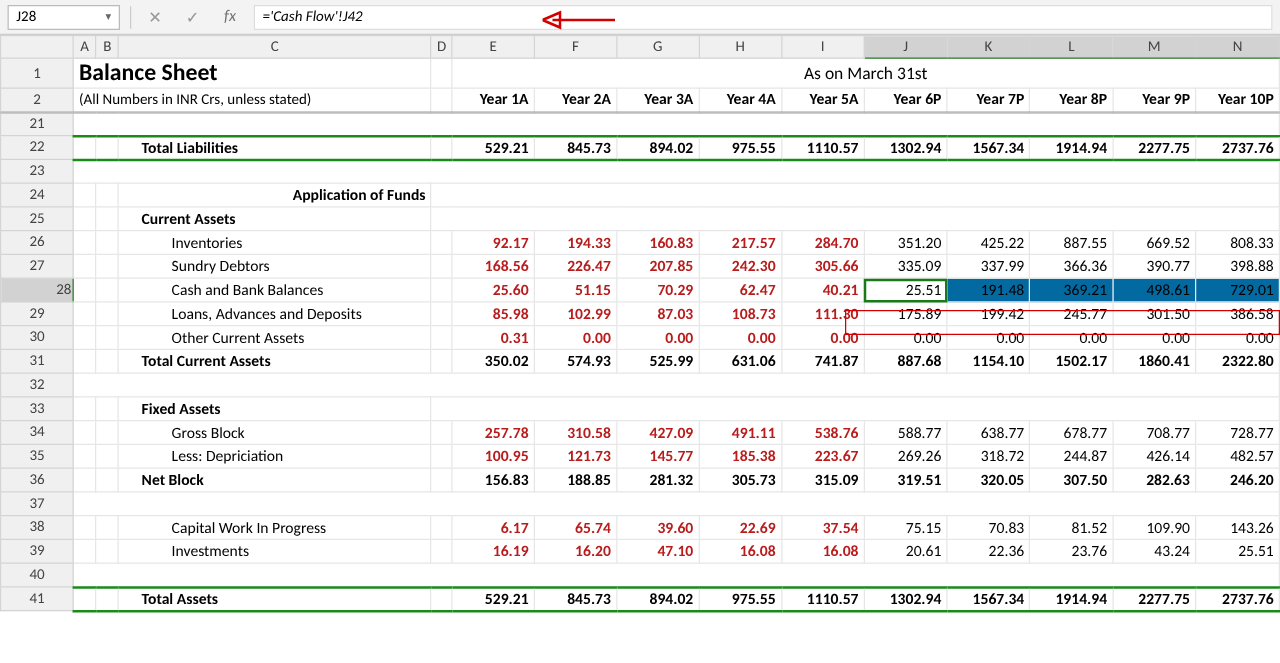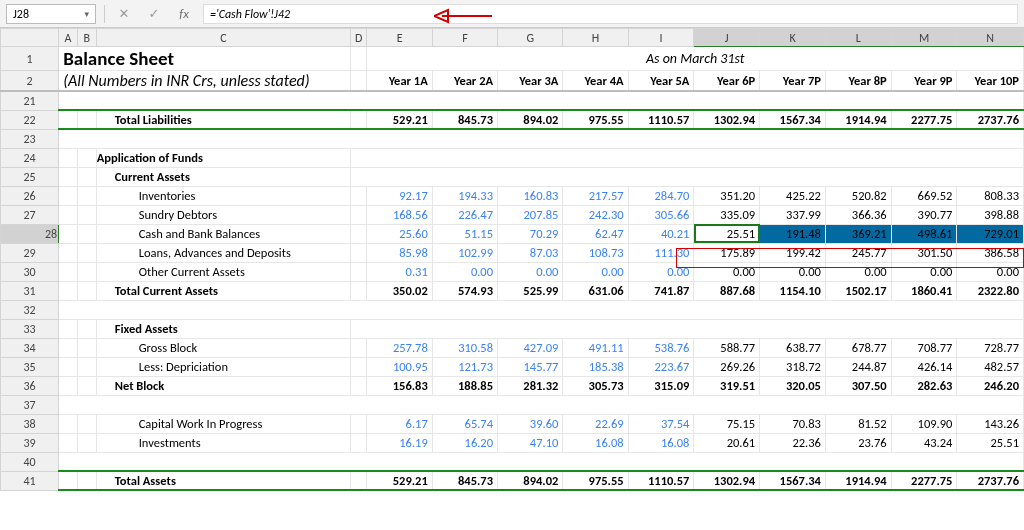--- a/index.html
+++ b/index.html
@@ -91,27 +91,27 @@
   td {
     border: 1px solid #e6e6e6;
     height: 19px;
     padding: 0 4px;
     background:#fff;
     white-space:nowrap;
     overflow:visible;
     font-size: 12.5px;
   }
   td.num { text-align:right; }
-  td.blue { color:#3b82f6; font-weight:400;}
+  td.blue { color:#b91c1c; font-weight:700;}
   td.bold { font-weight:700; }
   td.indent1 { padding-left:18px; }
   td.indent2 { padding-left:42px; }
   td.center { text-align:center; }
   td.title { font-size:19px; font-weight:700; }
-  td.subtitle { font-style:italic; font-size:16px; }
+  td.subtitle { font-size:12px; }
   td.heads { font-weight:700; text-align:right; }
   th.sel-col { background:#d2d2d2; border-bottom:1px solid #2a7d2a;}
   th.sel-row { background:#d2d2d2; border-right:1px solid #2a7d2a;padding-left:44px;}
   .green-sep-top td { border-top:2px solid #1a8a1a; }
   .green-sep-bot td { border-bottom:2px solid #1a8a1a; }
   .black-sep-top td.num, .black-sep-top td.label { border-top:1px solid #000; }
   .active-cell {
     outline:2px solid #1a7a1a;
     outline-offset:-2px;
     background:#fff;
@@ -183,21 +183,21 @@
     <th class="col-h sel-col">K</th>
     <th class="col-h sel-col">L</th>
     <th class="col-h sel-col">M</th>
     <th class="col-h sel-col">N</th>
   </tr>
 
   <tr>
     <th class="row-h">1</th>
     <td colspan="3" class="title">Balance Sheet</td>
     <td></td>
-    <td colspan="10" class="center" style="font-style:italic;font-size:14px;">As on March 31st</td>
+    <td colspan="10" class="center" style="font-size:14px;">As on March 31st</td>
   </tr>
 
   <tr>
     <th class="row-h">2</th>
     <td colspan="3" class="subtitle">(All Numbers in INR Crs, unless stated)</td>
     <td></td>
     <td class="heads">Year 1A</td>
     <td class="heads">Year 2A</td>
     <td class="heads">Year 3A</td>
     <td class="heads">Year 4A</td>
@@ -234,21 +234,21 @@
 
   <tr>
           <th class="row-h">23</th>
           <td colspan="14"></td>
         </tr>
 
   <tr>
     <th class="row-h">24</th>
     <td></td>
           <td></td>
-    <td class="bold" style="padding-left:0;">Application of Funds</td>
+    <td class="bold" style="padding-left:0;text-align:right;">Application of Funds</td>
     <td colspan="11"></td>
   </tr>
 
   <tr>
     <th class="row-h">25</th>
     <td></td>
           <td></td>
     <td class="bold indent1">Current Assets</td>
     <td colspan="11"></td>
   </tr>
@@ -259,21 +259,21 @@
           <td></td>
     <td class="indent2">Inventories</td>
           <td></td>
     <td class="num blue">92.17</td>
           <td class="num blue">194.33</td>
           <td class="num blue">160.83</td>
           <td class="num blue">217.57</td>
           <td class="num blue">284.70</td>
     <td class="num">351.20</td>
           <td class="num">425.22</td>
-          <td class="num">520.82</td>
+          <td class="num">887.55</td>
           <td class="num">669.52</td>
           <td class="num">808.33</td>
   </tr>
   <tr>
     <th class="row-h">27</th>
           <td></td>
           <td></td>
     <td class="indent2">Sundry Debtors</td>
           <td></td>
     <td class="num blue">168.56</td>

